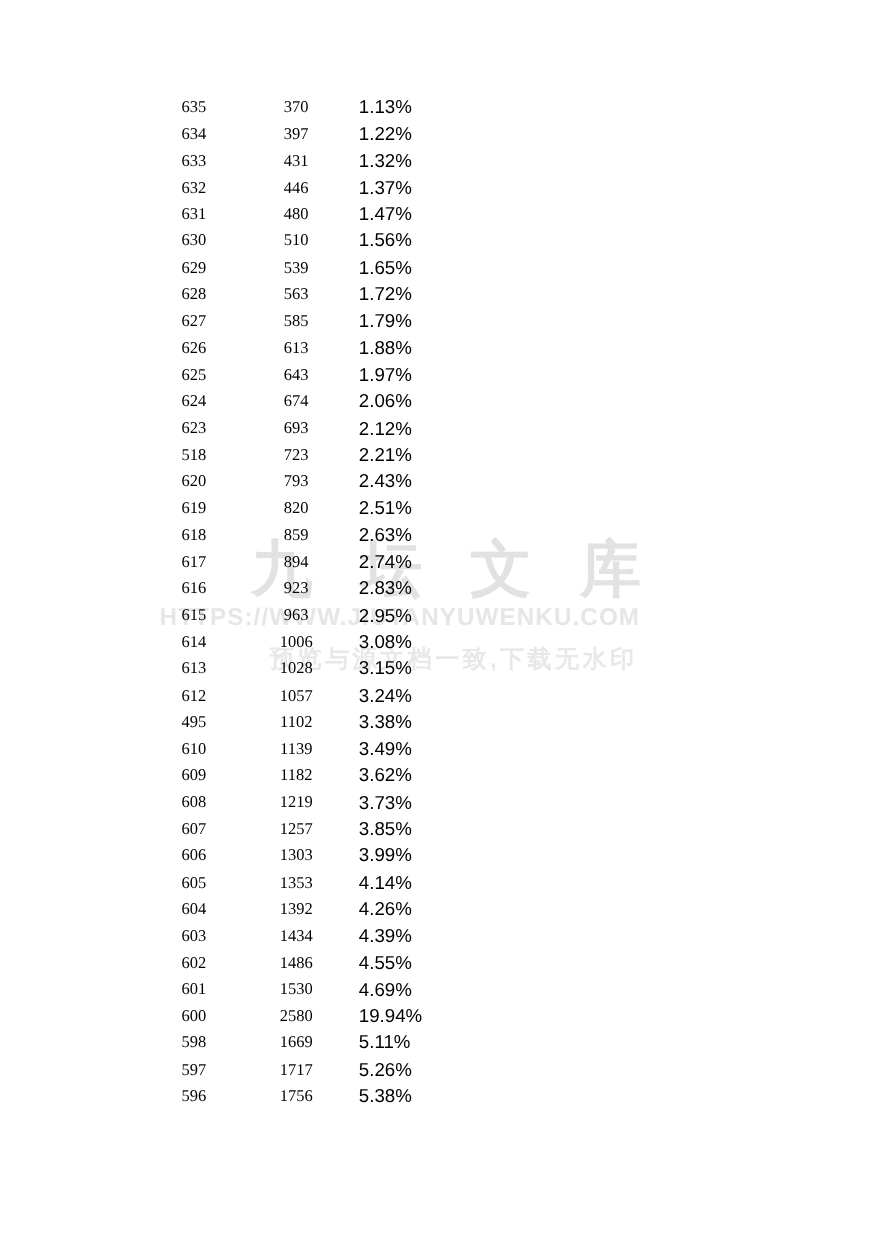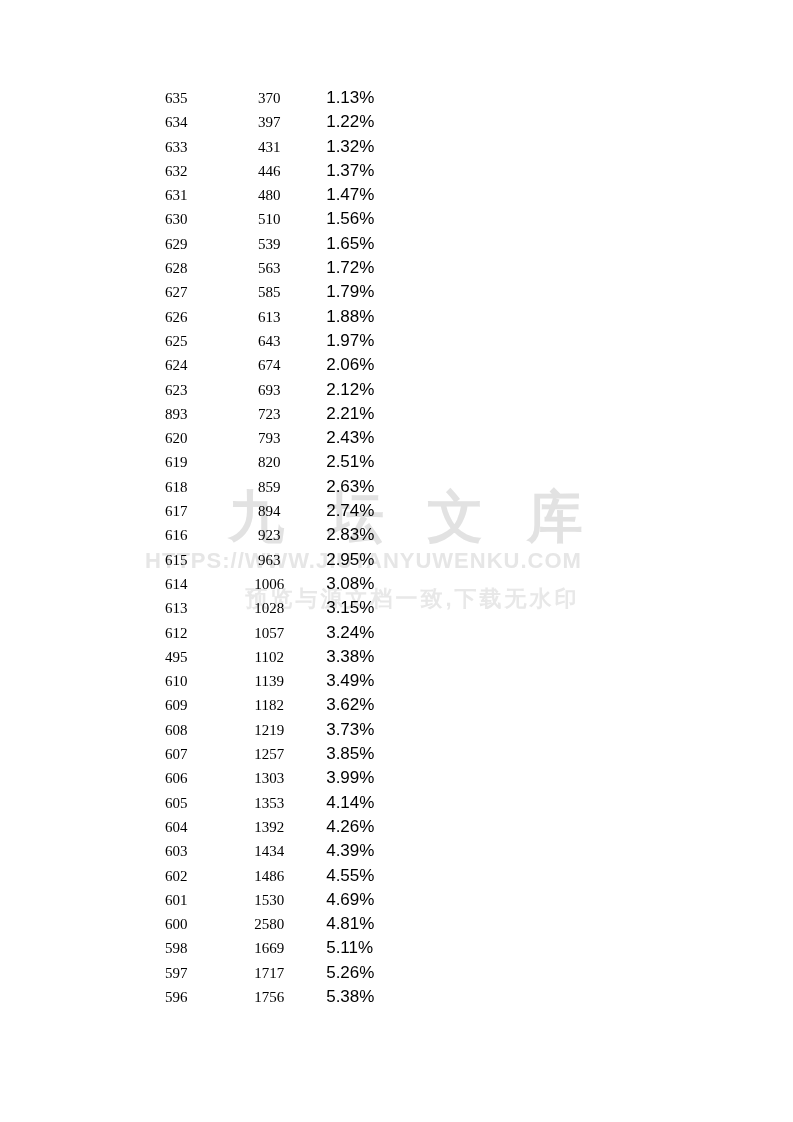--- a/index.html
+++ b/index.html
@@ -190,21 +190,21 @@
             <td class="col-score">624</td>
             <td class="col-count">674</td>
             <td class="col-pct">2.06%</td>
           </tr>
           <tr>
             <td class="col-score">623</td>
             <td class="col-count">693</td>
             <td class="col-pct">2.12%</td>
           </tr>
           <tr>
-            <td class="col-score">893</td>
+            <td class="col-score">518</td>
             <td class="col-count">723</td>
             <td class="col-pct">2.21%</td>
           </tr>
           <tr>
             <td class="col-score">620</td>
             <td class="col-count">793</td>
             <td class="col-pct">2.43%</td>
           </tr>
           <tr>
             <td class="col-score">619</td>
@@ -297,21 +297,21 @@
             <td class="col-pct">4.55%</td>
           </tr>
           <tr>
             <td class="col-score">601</td>
             <td class="col-count">1530</td>
             <td class="col-pct">4.69%</td>
           </tr>
           <tr>
             <td class="col-score">600</td>
             <td class="col-count">2580</td>
-            <td class="col-pct">4.81%</td>
+            <td class="col-pct">19.94%</td>
           </tr>
           <tr>
             <td class="col-score">598</td>
             <td class="col-count">1669</td>
             <td class="col-pct">5.11%</td>
           </tr>
           <tr>
             <td class="col-score">597</td>
             <td class="col-count">1717</td>
             <td class="col-pct">5.26%</td>

